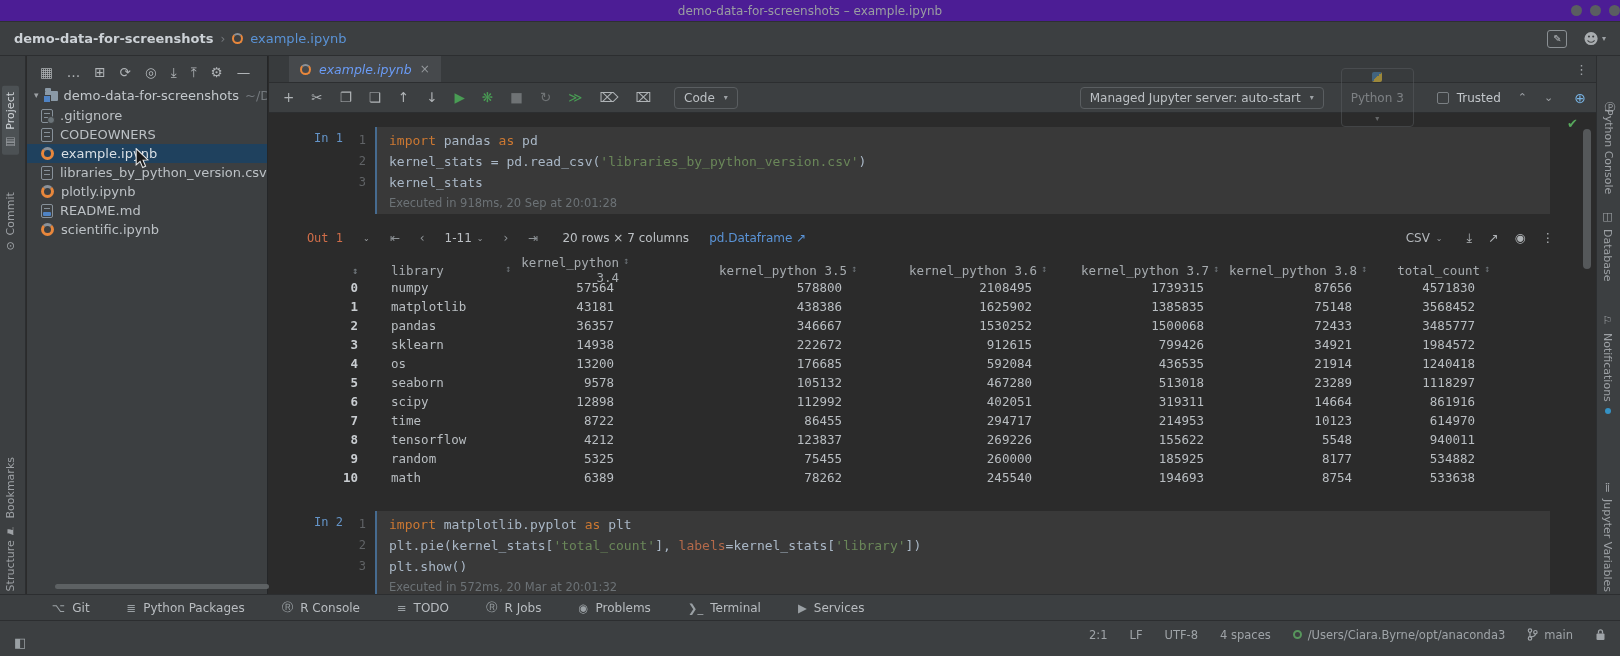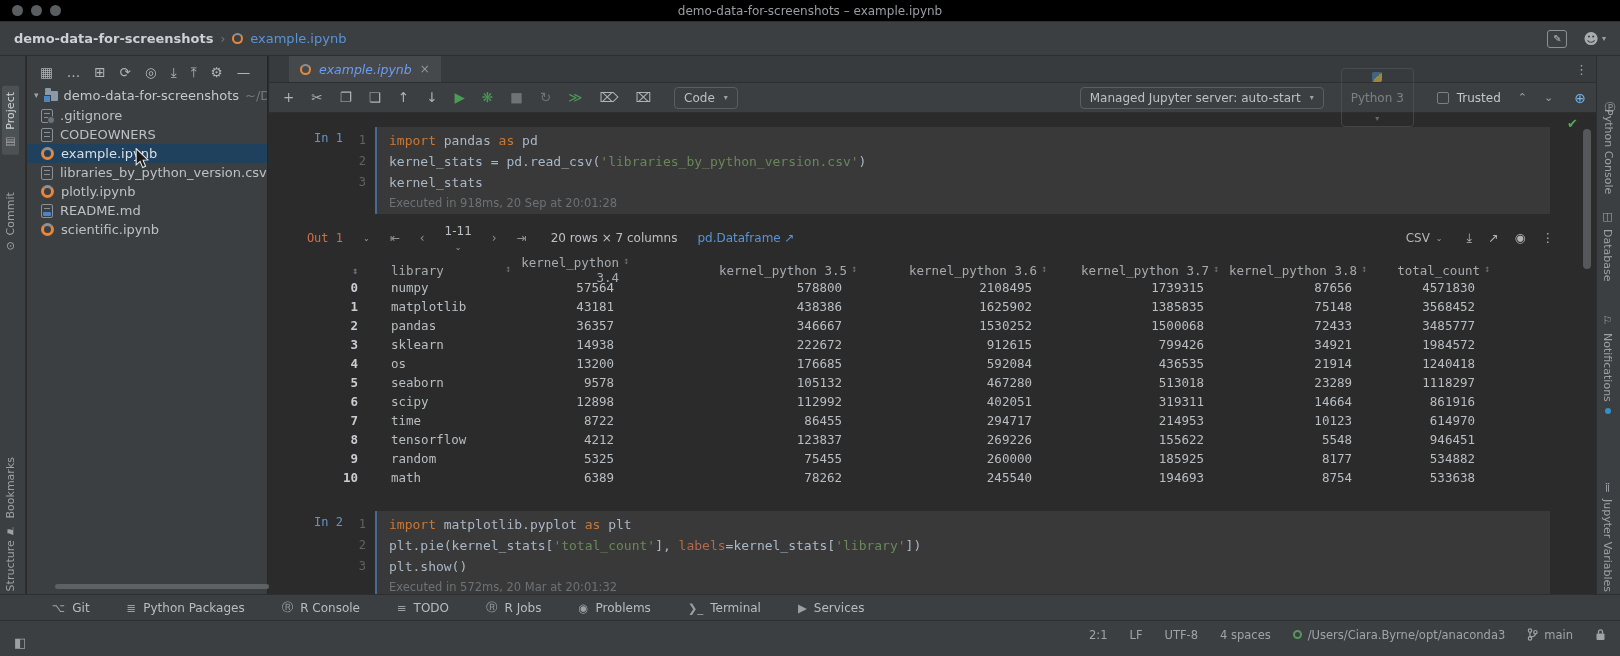--- a/index.html
+++ b/index.html
@@ -1,22 +1,22 @@
 <!DOCTYPE html>
 <html><head>
 <meta charset="utf-8">
 <style>
   * { margin:0; padding:0; box-sizing:border-box; }
   html,body { background:#1e1f21; }
   .app { position:relative; width:1620px; height:656px; background:#2b2b2b; overflow:hidden;
          font-family:"DejaVu Sans", sans-serif; color:#bbbfc3; user-select:none; }
 
   
-  .titlebar { position:absolute; top:0; left:0; right:0; height:22px; background:#000000;
-              border-bottom:1px solid #2e3032; display:flex; align-items:center; }
+  .titlebar { position:absolute; top:0; left:0; right:0; height:22px; background:#4c1d95;
+              border-bottom:1px solid #2e3032; display:flex; align-items:center;justify-content:flex-end; }
   .dots { display:flex; gap:8px; margin-left:12px; z-index:2; }
   .dot { width:11px; height:11px; border-radius:50%; background:#5a5e61; }
   .wintitle { position:absolute; left:0; right:0; text-align:center; font-size:12px; color:#9a9ea2; }
 
   
   .navbar { position:absolute; top:22px; left:0; right:0; height:34px; background:#3c3f41;
             border-bottom:1px solid #2c2e30; display:flex; align-items:center; padding:0 14px; }
   .crumbs { display:flex; align-items:center; gap:7px; font-size:13px; }
   .crumb-proj { font-weight:bold; color:#ccd1d6; }
   .crumb-sep { color:#75797d; font-size:12px; }
@@ -96,21 +96,21 @@
   .lnums { width:32px; text-align:right; color:#606366; font:12px/21px "DejaVu Sans Mono", monospace; padding:3px 9px 0 0; }
   .codeblock { flex:1; background:#393939; border-left:2px solid #466b90; padding:3px 10px 4px 12px;
                font:13px/21px "DejaVu Sans Mono", monospace; color:#a9b7c6; cursor:text; }
   .exec { font:11.5px "DejaVu Sans", sans-serif; color:#6c7276; padding-top:3px; }
   .tk-kw { color:#cc7832; } .tk-str { color:#6a8759; } .tk-arg { color:#b3694a; } .tk-pl { color:#a9b7c6; }
 
   
   .outhead { display:flex; align-items:center; margin:10px 40px 0 12px; height:28px; font-size:12px; color:#9da2a6; gap:20px; }
   .outlabel { width:62px; text-align:right; color:#cf6d49; font:12px "DejaVu Sans Mono", monospace; }
   .pgbtn { color:#8d9296; font-size:12px; cursor:pointer; }
-  .pgrange { display:flex; align-items:center; gap:5px; color:#bcc0c4; cursor:pointer;flex-direction:column; }
+  .pgrange { display:flex; align-items:center; gap:5px; color:#bcc0c4; cursor:pointer; }
   .outdims { color:#bcc0c4; margin-left:4px; }
   .outlink { color:#5a93d6; cursor:pointer; }
   .csv { display:flex; align-items:center; gap:6px; color:#b4b8bc; cursor:pointer; margin-right:4px; }
   .outicons { display:flex; align-items:center; gap:16px; margin-right:2px; }
   .outicons .tbtn { font-size:12.5px; }
 
   .dftable { font:12.5px "DejaVu Sans Mono", monospace; color:#b9bec2; margin-top:3px; }
   .tbl-head, .tbl-row { display:grid; grid-template-columns:92px 160px 118px 228px 190px 172px 148px 1fr; align-items:center; }
   .tbl-head { height:23px; color:#a6abaf; }
   .tbl-row { height:19px; }
@@ -450,21 +450,21 @@
               <div class="c num last">614970</div>
             </div>
             <div class="tbl-row">
               <div class="c idx">8</div>
               <div class="c lib">tensorflow</div>
               <div class="c num">4212</div>
               <div class="c num">123837</div>
               <div class="c num">269226</div>
               <div class="c num">155622</div>
               <div class="c num">5548</div>
-              <div class="c num last">946451</div>
+              <div class="c num last">940011</div>
             </div>
             <div class="tbl-row">
               <div class="c idx">9</div>
               <div class="c lib">random</div>
               <div class="c num">5325</div>
               <div class="c num">75455</div>
               <div class="c num">260000</div>
               <div class="c num">185925</div>
               <div class="c num">8177</div>
               <div class="c num last">534882</div>

